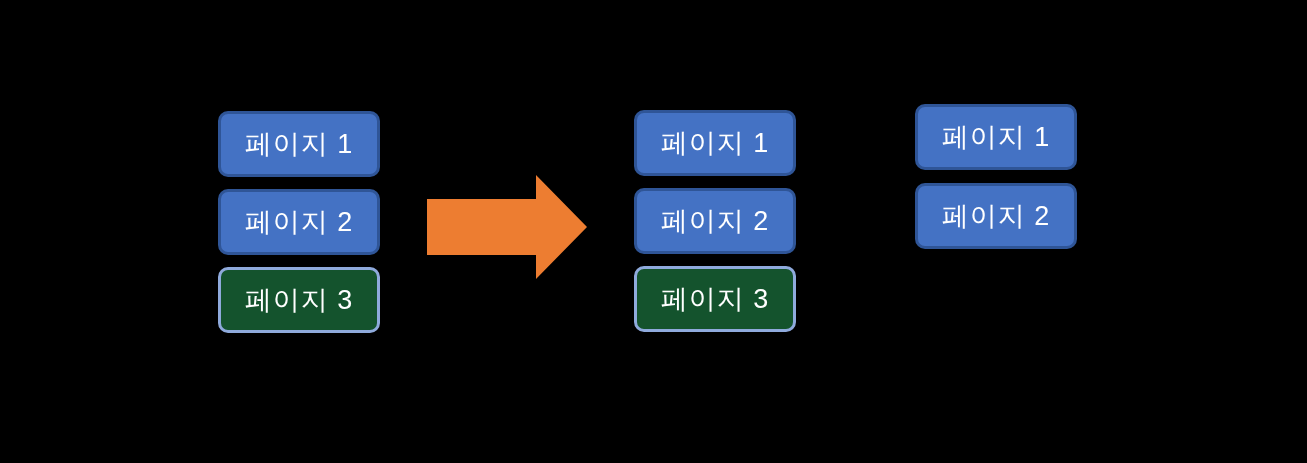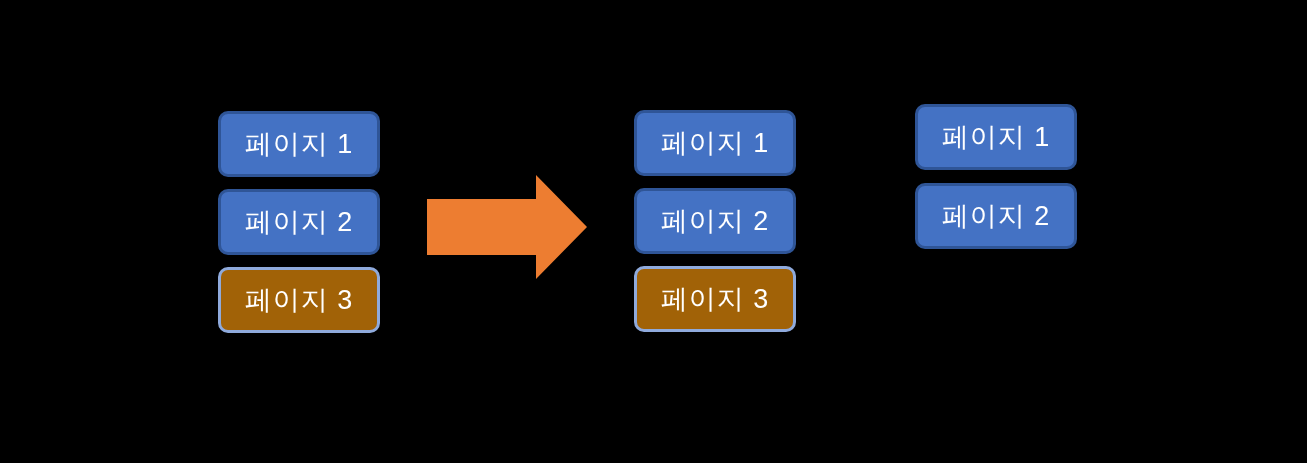--- a/index.html
+++ b/index.html
@@ -34,21 +34,21 @@
     color: #FFFFFF;
     font-size: 27px;
     font-weight: 400;
     display: flex;
     align-items: center;
     justify-content: center;
     letter-spacing: 1px;
     white-space: nowrap;
   }
   .page-box.light {
-    background: #a16207;
+    background: #14532d;
     border-color: #8FAADC;
   }
   #push-arrow {
     position: absolute;
     left: 427px;
     top: 175px;
     width: 160px;
     height: 104px;
   }
   #push-arrow svg {

